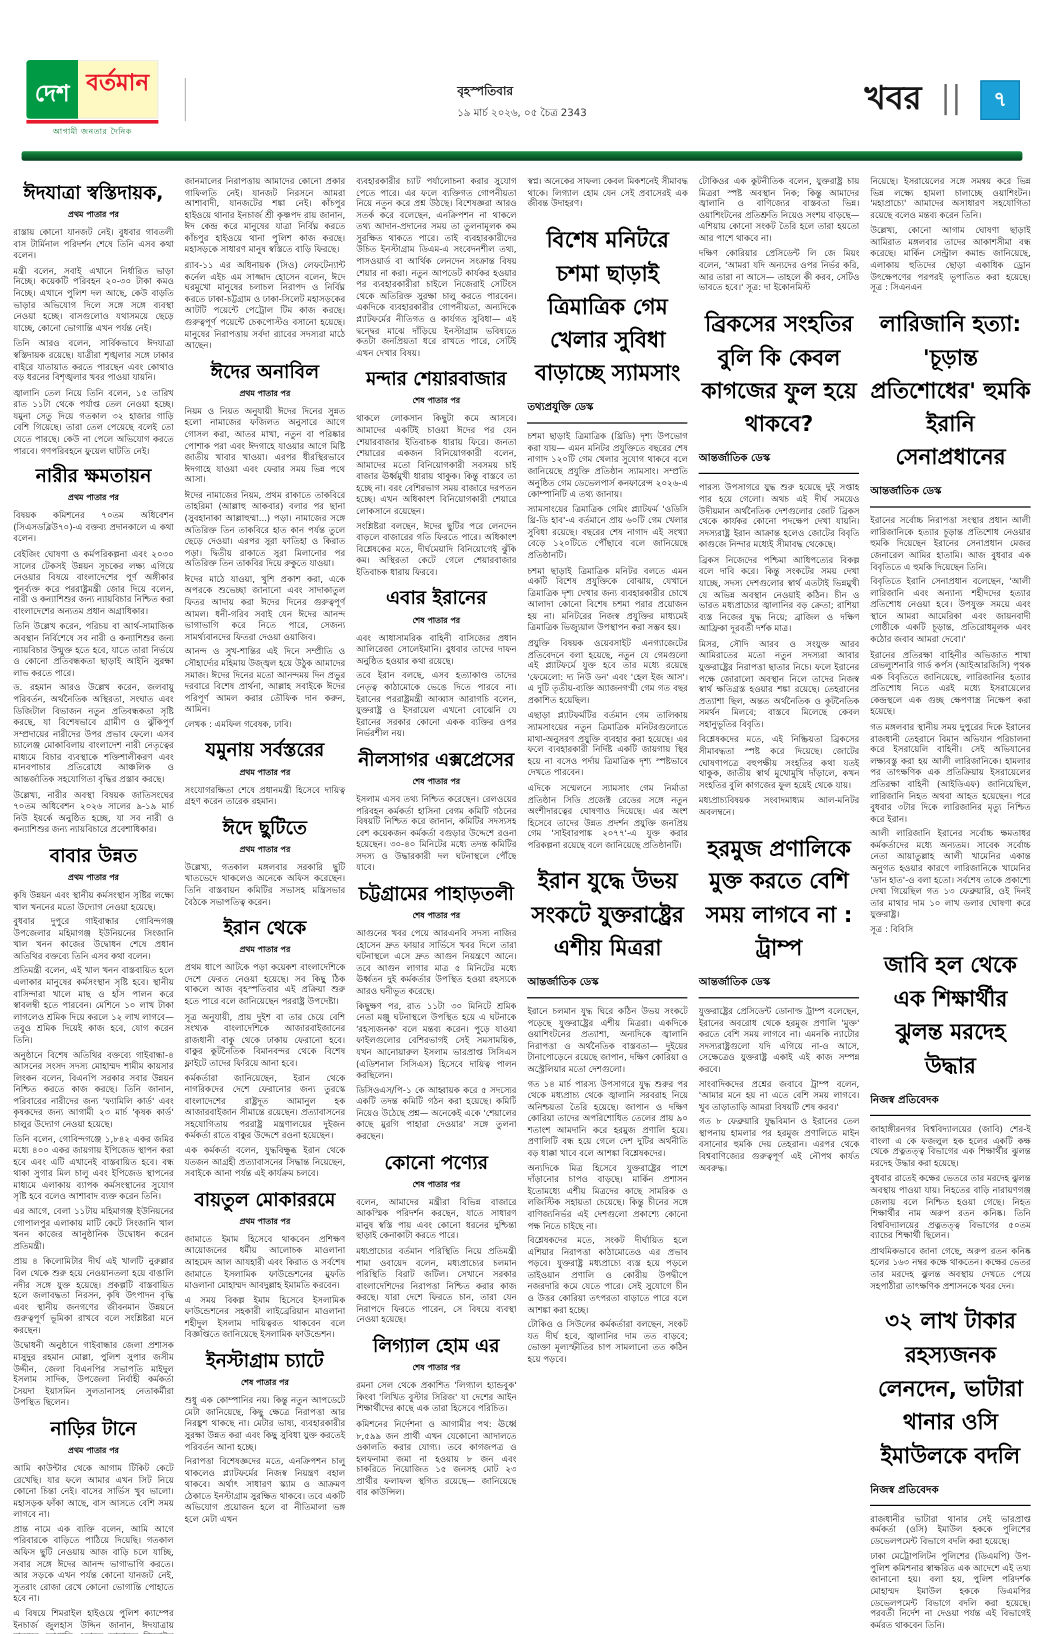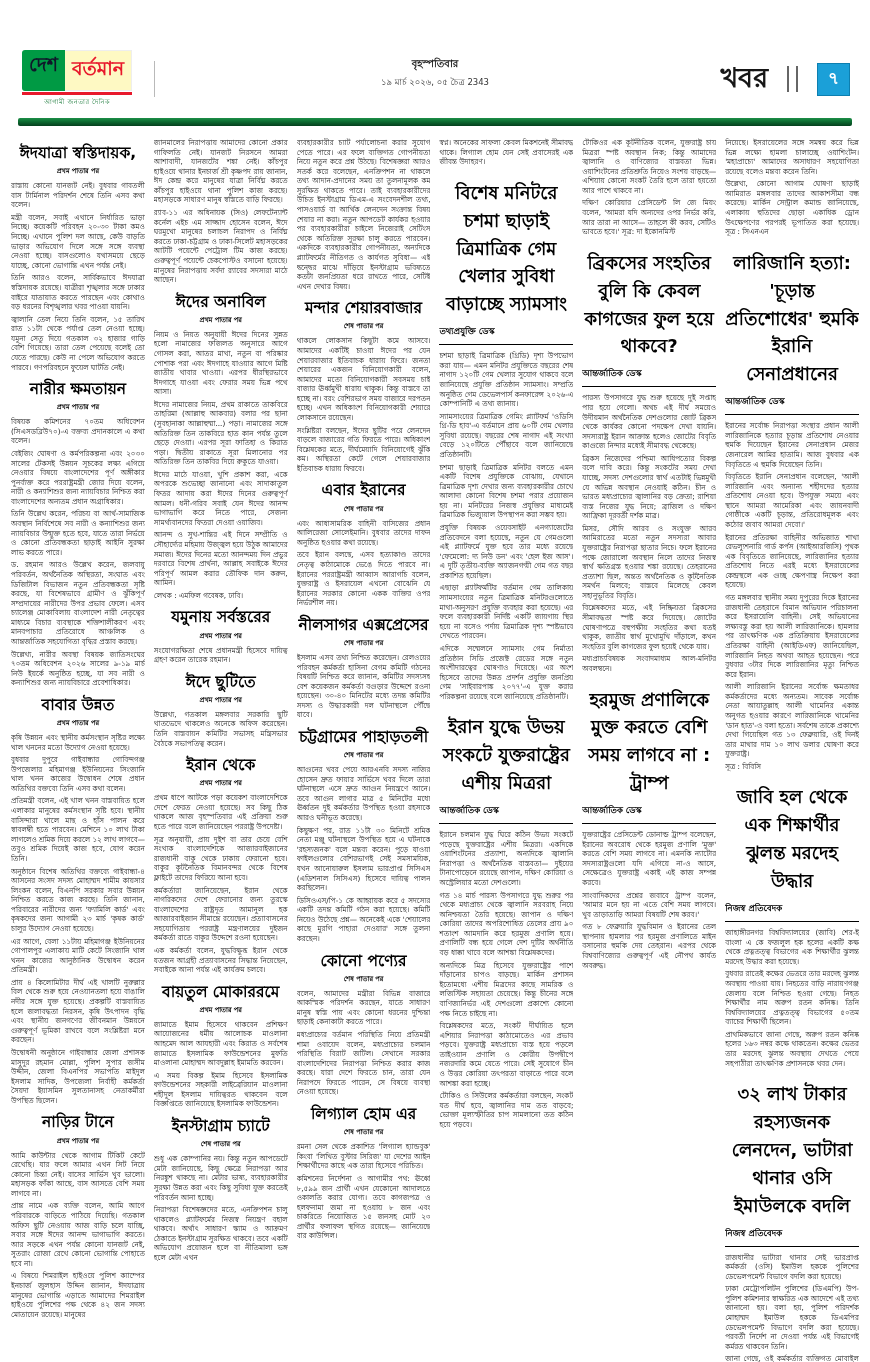--- a/index.html
+++ b/index.html
@@ -2,26 +2,26 @@
 <html><head>
 <meta charset="utf-8">
 <style>
   html,body{margin:0;padding:0;background:#e9e9e9;}
   .page{width:870px;height:1362px;margin:0 auto;background:#fff;overflow:hidden;
         font-family:"DejaVu Sans","Liberation Sans",sans-serif;color:#111;position:relative;}
   
   .masthead{display:flex;align-items:center;padding:50px 20px 4px 22px;position:relative;}
   .logo-block{display:inline-block;}
   .logo-row{display:flex;align-items:stretch;}
-  .logo-desh{background:#009a44;color:#0f172a;font-weight:bold;font-size:19px;padding:0 7px 4px;border-radius:3px 0 0 3px;}
+  .logo-desh{background:#009a44;color:#ffffff;font-weight:bold;font-size:19px;padding:13px 7px 4px;border-radius:3px 0 0 3px;}
   .logo-bartaman{color:#e8192c;font-weight:bold;font-size:19px;padding:3px 7px 4px;background:#fef9c3;border:1px solid #eee;border-left:none;}
   .logo-underline{height:3px;background:#e8192c;margin-top:1px;}
   .tagline{font-size:6.5px;color:#1a7a3a;text-align:center;margin-top:2px;letter-spacing:.5px;}
   .head-divider{width:1px;height:36px;background:#b9b9b9;margin:0 0 0 22px;}
-  .date-block{position:absolute;left:50%;transform:translateX(-50%);text-align:center;top:56px;}
+  .date-block{position:absolute;left:50%;transform:translateX(-50%);text-align:left;top:68px;}
   .date-day{font-size:10px;font-weight:bold;color:#222;}
   .date-line{font-size:8.5px;color:#333;margin-top:3px;}
   .section-block{margin-left:auto;display:flex;align-items:center;gap:19px;}
   .section-title{font-size:27px;font-weight:bold;color:#161616;}
   .section-bars{display:inline-block;width:7px;height:26px;border-left:2px solid #666;border-right:2px solid #666;}
   .page-number{width:31px;height:31px;background:#1ba0d8;border:1px solid #0d7fb0;color:#fff;
                font-size:17px;font-weight:bold;display:flex;align-items:center;justify-content:center;}
   .green-bar{height:8px;margin:6px 18px 10px;border-radius:2px;
              background:linear-gradient(180deg,#1d8f47 0%,#0d6b31 45%,#053f1d 100%);}
   
@@ -77,20 +77,21 @@
         <p class="body">বেইজিং ঘোষণা ও কর্মপরিকল্পনা এবং ২০৩০ সালের টেকসই উন্নয়ন সূচকের লক্ষ্য এগিয়ে নেওয়ার বিষয়ে বাংলাদেশের পূর্ণ অঙ্গীকার পুনর্ব্যক্ত করে পররাষ্ট্রমন্ত্রী জোর দিয়ে বলেন, নারী ও কন্যাশিশুর জন্য ন্যায়বিচার নিশ্চিত করা বাংলাদেশের অন্যতম প্রধান অগ্রাধিকার।</p>
         <p class="body">তিনি উল্লেখ করেন, পরিচয় বা আর্থ-সামাজিক অবস্থান নির্বিশেষে সব নারী ও কন্যাশিশুর জন্য ন্যায়বিচার উন্মুক্ত হতে হবে, যাতে তারা নির্ভয়ে ও কোনো প্রতিবন্ধকতা ছাড়াই আইনি সুরক্ষা লাভ করতে পারে।</p>
         <p class="body">ড. রহমান আরও উল্লেখ করেন, জলবায়ু পরিবর্তন, অর্থনৈতিক অস্থিরতা, সংঘাত এবং ডিজিটাল বিভাজন নতুন প্রতিবন্ধকতা সৃষ্টি করছে, যা বিশেষভাবে গ্রামীণ ও ঝুঁকিপূর্ণ সম্প্রদায়ের নারীদের উপর প্রভাব ফেলে। এসব চ্যালেঞ্জ মোকাবিলায় বাংলাদেশ নারী নেতৃত্বের মাধ্যমে বিচার ব্যবস্থাকে শক্তিশালীকরণ এবং মানবপাচার প্রতিরোধে আঞ্চলিক ও আন্তর্জাতিক সহযোগিতা বৃদ্ধির প্রস্তাব করছে।</p>
         <p class="body">উল্লেখ্য, নারীর অবস্থা বিষয়ক জাতিসংঘের ৭০তম অধিবেশন ২০২৬ সালের ৯-১৯ মার্চ নিউ ইয়র্কে অনুষ্ঠিত হচ্ছে, যা সব নারী ও কন্যাশিশুর জন্য ন্যায়বিচারে প্রবেশাধিকার।</p>
         <h2 class="headline hl-md">বাবার উন্নত</h2>
         <div class="dateline">প্রথম পাতার পর</div>
         <p class="body">কৃষি উন্নয়ন এবং স্থানীয় কর্মসংস্থান সৃষ্টির লক্ষ্যে খাল খননের মতো উদ্যোগ নেওয়া হয়েছে।</p>
         <p class="body">বুধবার দুপুরে গাইবান্ধার গোবিন্দগঞ্জ উপজেলার মহিমাগঞ্জ ইউনিয়নের সিংজানি খাল খনন কাজের উদ্বোধন শেষে প্রধান অতিথির বক্তব্যে তিনি এসব কথা বলেন।</p>
         <p class="body">প্রতিমন্ত্রী বলেন, এই খাল খনন বাস্তবায়িত হলে এলাকার মানুষের কর্মসংস্থান সৃষ্টি হবে। স্থানীয় বাসিন্দারা খালে মাছ ও হাঁস পালন করে স্বাবলম্বী হতে পারবেন। মেশিনে ১০ লাখ টাকা লাগলেও শ্রমিক দিয়ে করলে ১২ লাখ লাগবে— তবুও শ্রমিক দিয়েই কাজ হবে, যোগ করেন তিনি।</p>
         <p class="body">অনুষ্ঠানে বিশেষ অতিথির বক্তব্যে গাইবান্ধা-৪ আসনের সংসদ সদস্য মোহাম্মদ শামীম কায়সার লিংকন বলেন, বিএনপি সরকার সবার উন্নয়ন নিশ্চিত করতে কাজ করছে। তিনি জানান, পরিবারের নারীদের জন্য 'ফ্যামিলি কার্ড' এবং কৃষকদের জন্য আগামী ২৩ মার্চ 'কৃষক কার্ড' চালুর উদ্যোগ নেওয়া হয়েছে।</p>
+        <p class="body">তিনি বলেন, গোবিন্দগঞ্জে ১,৮৪২ একর জমির মধ্যে ৪০০ একর জায়গায় ইপিজেড স্থাপন করা হবে এবং এটি এখানেই বাস্তবায়িত হবে। বন্ধ থাকা সুগার মিল চালু এবং ইপিজেড স্থাপনের মাধ্যমে এলাকায় ব্যাপক কর্মসংস্থানের সুযোগ সৃষ্টি হবে বলেও আশাবাদ ব্যক্ত করেন তিনি।</p>
         <p class="body">এর আগে, বেলা ১১টায় মহিমাগঞ্জ ইউনিয়নের গোপালপুর এলাকায় মাটি কেটে সিংজানি খাল খনন কাজের আনুষ্ঠানিক উদ্বোধন করেন প্রতিমন্ত্রী।</p>
         <p class="body">প্রায় ৪ কিলোমিটার দীর্ঘ এই খালটি নুরুল্লার বিল থেকে শুরু হয়ে নেওয়ানতলা হয়ে বাঙালি নদীর সঙ্গে যুক্ত হয়েছে। প্রকল্পটি বাস্তবায়িত হলে জলাবদ্ধতা নিরসন, কৃষি উৎপাদন বৃদ্ধি এবং স্থানীয় জনগণের জীবনমান উন্নয়নে গুরুত্বপূর্ণ ভূমিকা রাখবে বলে সংশ্লিষ্টরা মনে করছেন।</p>
         <p class="body">উদ্বোধনী অনুষ্ঠানে গাইবান্ধার জেলা প্রশাসক মাসুদুর রহমান মোল্লা, পুলিশ সুপার জসীম উদ্দীন, জেলা বিএনপির সভাপতি মাইদুল ইসলাম সাদিক, উপজেলা নির্বাহী কর্মকর্তা সৈয়দা ইয়াসমিন সুলতানাসহ নেতাকর্মীরা উপস্থিত ছিলেন।</p>
         <h2 class="headline hl-md">নাড়ির টানে</h2>
         <div class="dateline">প্রথম পাতার পর</div>
         <p class="body">আমি কাউন্টার থেকে আগাম টিকিট কেটে রেখেছি। যার ফলে আমার এখন সিট নিয়ে কোনো চিন্তা নেই। বাসের সার্ভিস খুব ভালো। মহাসড়ক ফাঁকা আছে, বাস আসতে বেশি সময় লাগবে না।</p>
         <p class="body">প্রান্ত নামে এক ব্যক্তি বলেন, আমি আগে পরিবারকে বাড়িতে পাঠিয়ে দিয়েছি। গতকাল অফিস ছুটি নেওয়ায় আজ বাড়ি চলে যাচ্ছি, সবার সঙ্গে ঈদের আনন্দ ভাগাভাগি করতে। আর সড়কে এখন পর্যন্ত কোনো যানজট নেই, সুতরাং রোজা রেখে কোনো ভোগান্তি পোহাতে হবে না।</p>
         <p class="body">এ বিষয়ে শিমরাইল হাইওয়ে পুলিশ ক্যাম্পের ইনচার্জ জুলহাস উদ্দিন জানান, ঈদযাত্রায় মানুষের ভোগান্তি এড়াতে আমাদের শিমরাইল হাইওয়ে পুলিশের পক্ষ থেকে ৪২ জন সদস্য মোতায়েন রয়েছে। মানুষের</p>
       </section>
       <section class="col">

